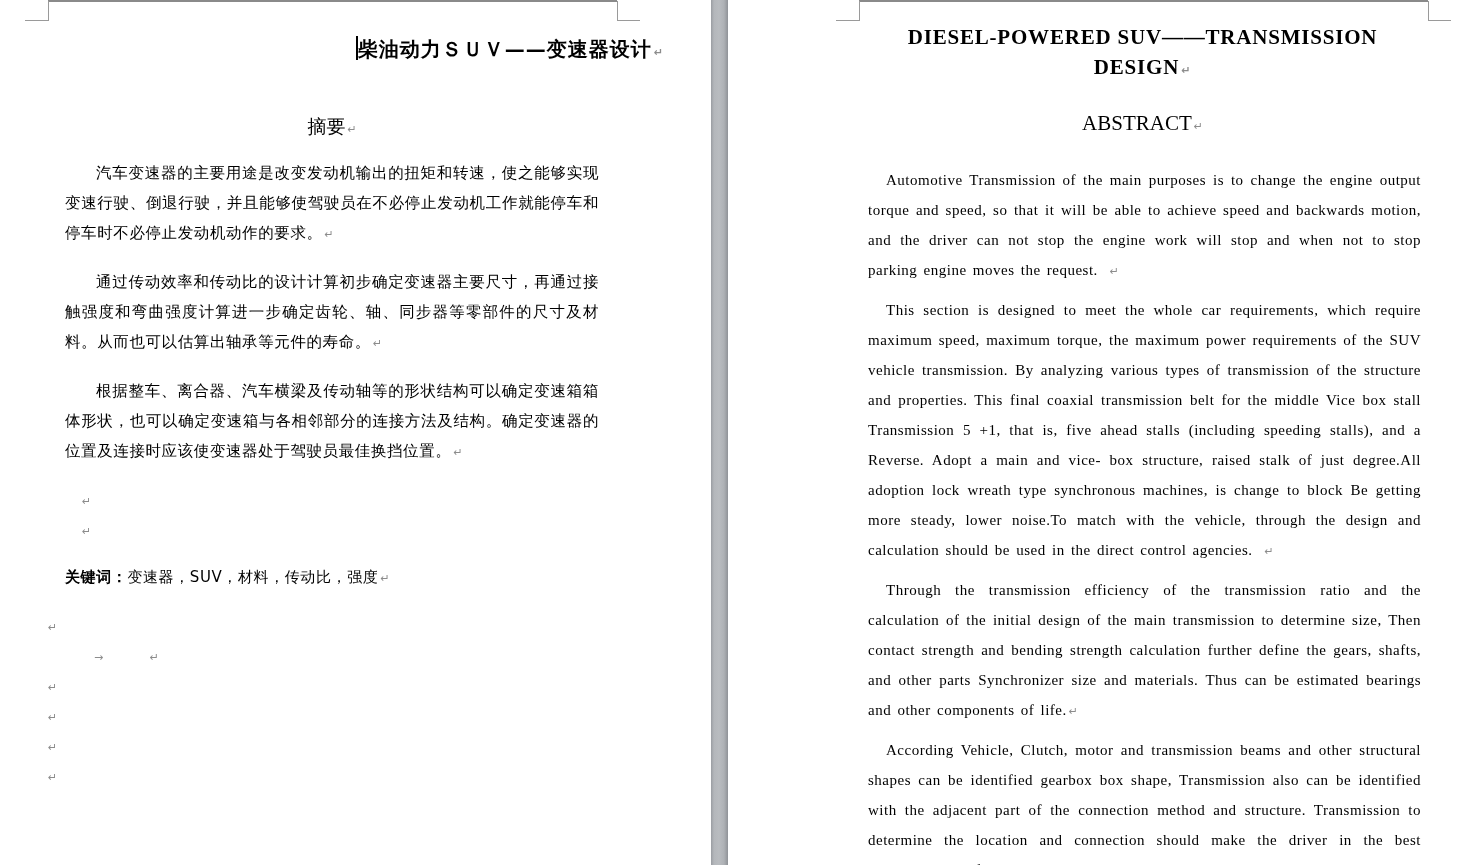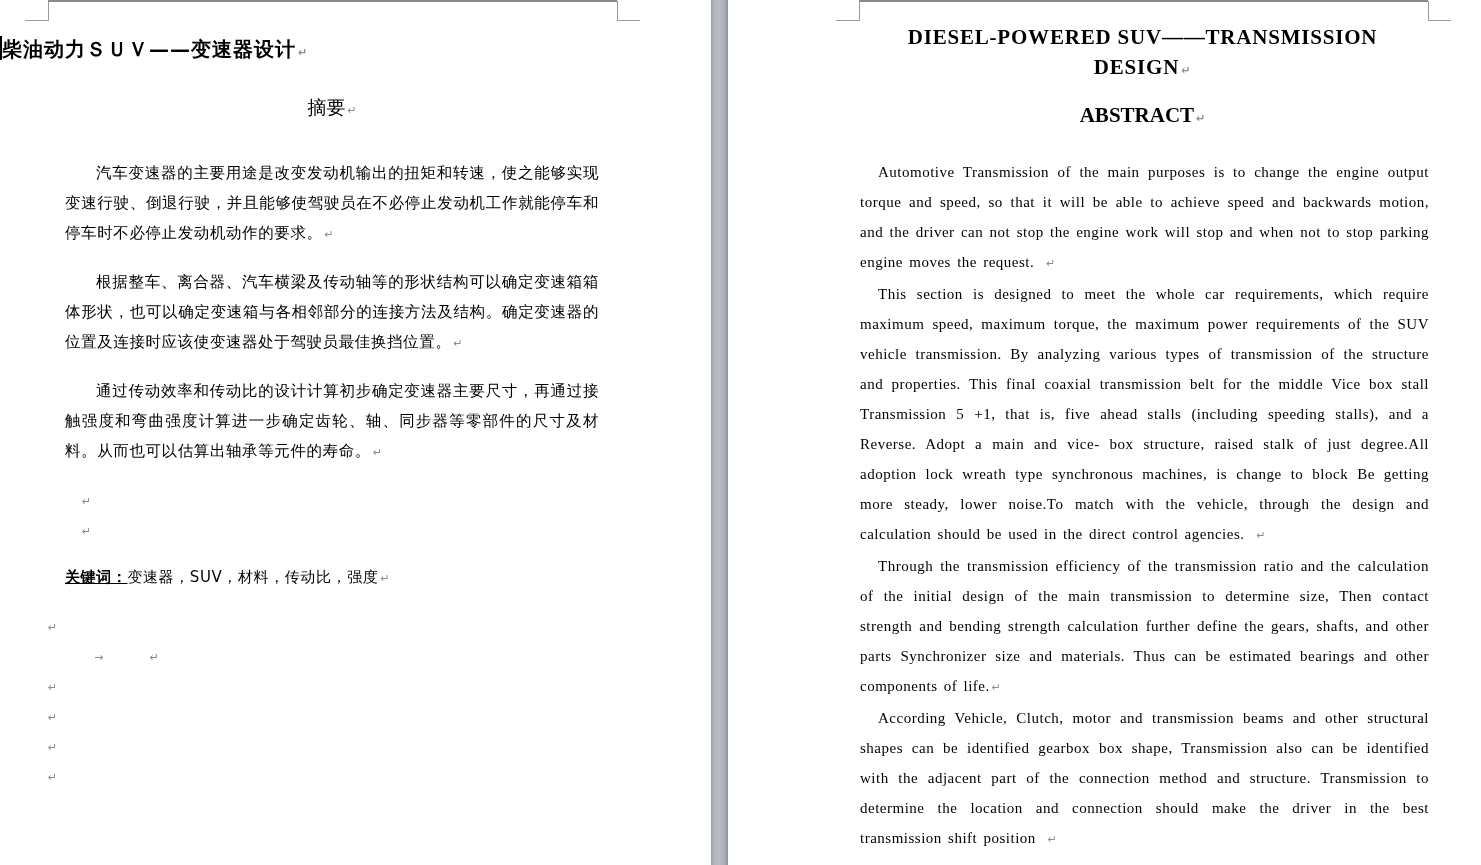--- a/index.html
+++ b/index.html
@@ -9,34 +9,34 @@
   #page-right { left:728px; width:753px; }
   .gap { position:absolute; left:711px; top:0; width:17px; height:865px;
          background:linear-gradient(90deg,#9a9da2 0px,#b4b7bb 3px,#b9bcc0 8px,#aeb1b5 13px,#8f9297 17px); }
   .mark { position:absolute; background:#9a9a9a; }
   .hline { height:1px; }
   .vline { width:1px; }
   .topline { height:2px; background:#8a8a8a; }
   .pm { color:#8c8c8c; font-size:11px; font-family:"DejaVu Sans", sans-serif; margin-left:2px; }
 
   
-  .cn-title { position:absolute; top:36px; left:0; width:664px; text-align:left; font-size:20px; font-weight:bold; color:#000; letter-spacing:1px; font-family:"DejaVu Sans", sans-serif; }
+  .cn-title { position:absolute; top:36px; left:0; width:664px; text-align:right; font-size:20px; font-weight:bold; color:#000; letter-spacing:1px; font-family:"DejaVu Sans", sans-serif; }
   .cursor { display:inline-block; width:2px; height:24px; background:#000; vertical-align:-4px; margin-right:0px; }
-  .cn-abs { position:absolute; top:95px; left:0; width:664px; text-align:center; font-size:19px; color:#000; }
+  .cn-abs { position:absolute; top:114px; left:0; width:664px; text-align:center; font-size:19px; color:#000; }
   .cn-body { position:absolute; top:141px; left:48px; width:568px; font-size:15.5px; line-height:30px; color:#000; text-align:justify; font-family:"DejaVu Sans", sans-serif; letter-spacing:0.6px; }
   .cn-body p { margin:17px; text-indent:2em; }
   .empty-line { height:30px; position:relative; }
   .kw { font-size:15px; line-height:30px; color:#000; margin:0; }
-  .kw b { font-weight:bold;text-decoration:underline; }
+  .kw b { font-weight:bold; }
 
   
   .en-title { position:absolute; top:22px; left:130px; width:569px; text-align:center; font-family:"Liberation Serif", serif; font-weight:bold; font-size:21px; line-height:30px; letter-spacing:0.8px; color:#000; }
-  .en-abs { position:absolute; top:103px; left:130px; width:569px; text-align:center; font-family:"Liberation Serif", serif; font-weight:bold; font-size:21px; color:#000; }
+  .en-abs { position:absolute; top:111px; left:130px; width:569px; text-align:center; font-family:"Liberation Serif", serif; font-weight:normal; font-size:21px; color:#000; }
   .en-body { position:absolute; top:157px; left:132px; width:569px; font-family:"Liberation Serif", serif; font-size:15px; line-height:30px; color:#000; text-align:justify; letter-spacing:0.5px; word-spacing:2px; }
-  .en-body p { margin:0; text-indent:18px; }
+  .en-body p { margin:8px; text-indent:18px; }
 </style>
 </head>
 <body>
 
 <div class="page" id="page-left">
   <div class="mark topline" style="left:48px;top:0px;width:569px;"></div>
   <div class="mark vline" style="left:48px;top:1px;height:20px;"></div>
   <div class="mark hline" style="left:25px;top:20px;width:24px;"></div>
   <div class="mark vline" style="left:617px;top:1px;height:20px;"></div>
   <div class="mark hline" style="left:617px;top:20px;width:23px;"></div>
@@ -44,22 +44,22 @@
   <div class="cn-title">
     <span class="cursor"></span><span>柴油动力ＳＵＶ——变速器设计</span><span class="pm">↵</span>
   </div>
 
   <div class="cn-abs">
     <span>摘要</span><span class="pm">↵</span>
   </div>
 
   <div class="cn-body">
     <p><span>汽车变速器的主要用途是改变发动机输出的扭矩和转速，使之能够实现变速行驶、倒退行驶，并且能够使驾驶员在不必停止发动机工作就能停车和停车时不必停止发动机动作的要求。</span><span class="pm">↵</span></p>
+    <p><span>通过传动效率和传动比的设计计算初步确定变速器主要尺寸，再通过接触强度和弯曲强度计算进一步确定齿轮、轴、同步器等零部件的尺寸及材料。从而也可以估算出轴承等元件的寿命。</span><span class="pm">↵</span></p>
     <p><span>根据整车、离合器、汽车横梁及传动轴等的形状结构可以确定变速箱箱体形状，也可以确定变速箱与各相邻部分的连接方法及结构。确定变速器的位置及连接时应该使变速器处于驾驶员最佳换挡位置。</span><span class="pm">↵</span></p>
-    <p><span>通过传动效率和传动比的设计计算初步确定变速器主要尺寸，再通过接触强度和弯曲强度计算进一步确定齿轮、轴、同步器等零部件的尺寸及材料。从而也可以估算出轴承等元件的寿命。</span><span class="pm">↵</span></p>
     <div class="empty-line"><span class="pm" style="margin-left:34px;">↵</span></div>
     <div class="empty-line"><span class="pm" style="margin-left:34px;">↵</span></div>
     <p class="kw" style="text-indent:0;"><b>关键词：</b><span>变速器，SUV，材料，传动比，强度</span><span class="pm">↵</span></p>
     <div class="empty-line"><span class="pm" style="margin-left:0;">↵</span></div>
     <div class="empty-line"><span class="pm" style="margin-left:46px;">→</span><span class="pm" style="margin-left:46px;">↵</span></div>
     <div class="empty-line"><span class="pm" style="margin-left:0;">↵</span></div>
     <div class="empty-line"><span class="pm" style="margin-left:0;">↵</span></div>
     <div class="empty-line"><span class="pm" style="margin-left:0;">↵</span></div>
     <div class="empty-line"><span class="pm" style="margin-left:0;">↵</span></div>
   </div>

